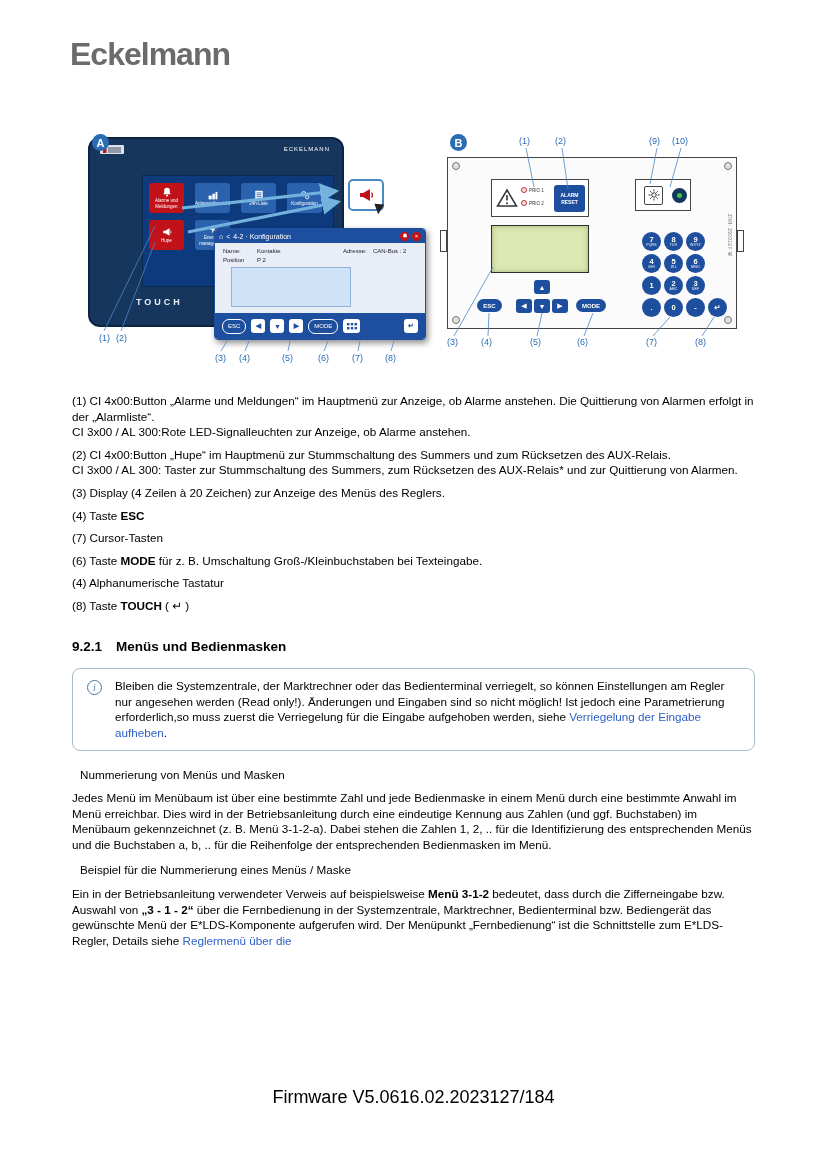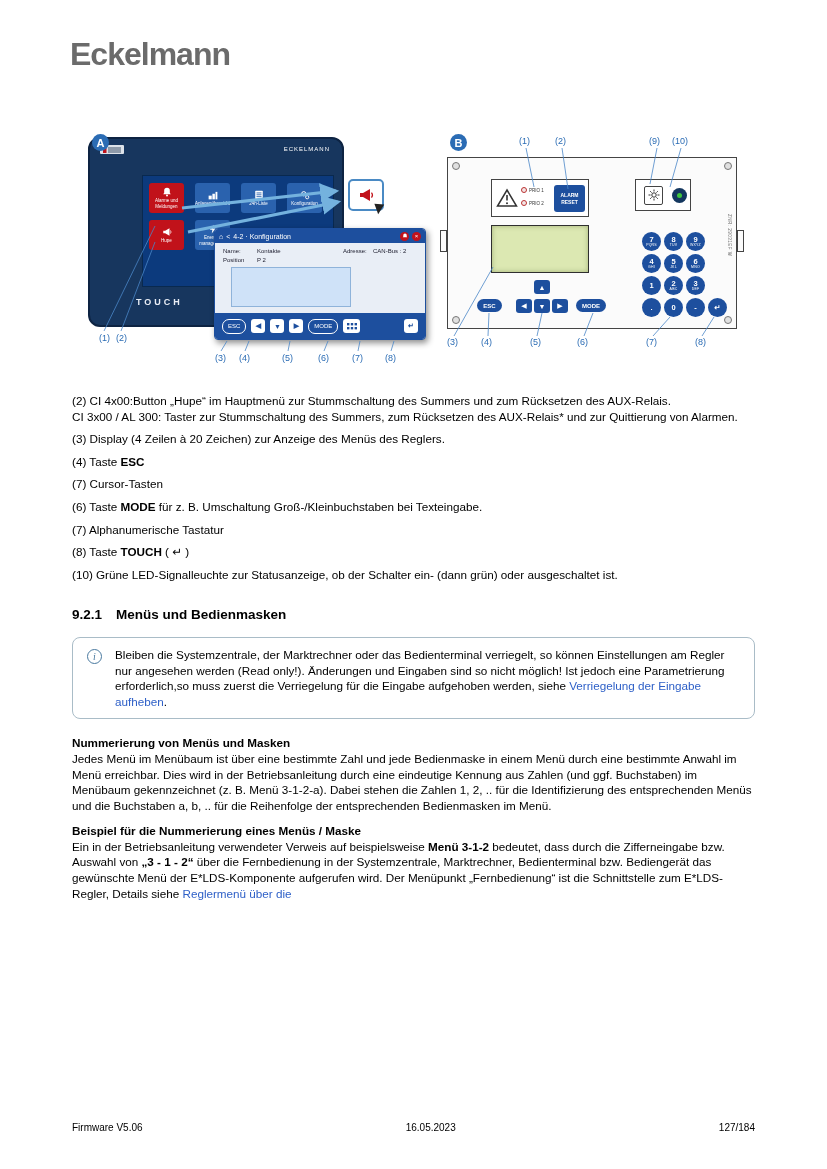--- a/index.html
+++ b/index.html
@@ -86,23 +86,23 @@
   .item{margin:0 0 7px 0}
   .b{font-weight:bold}
   .link{color:#2d5fc7}
   .section{font-size:13.5px;font-weight:bold;margin:25px 0 14px 0;color:#000}
   .section .st{margin-left:14px}
   .infobox{position:relative;border:1px solid #a9bcc7;border-radius:8px;padding:9px 14px 9px 42px;margin:0 0 16px 0;background:#fff}
   .iicon{position:absolute;left:14px;top:11px;width:15px;height:15px;border:1.5px solid #49799f;border-radius:50%;
          color:#49799f;font-size:10px;font-style:italic;font-family:"Liberation Serif",serif;
          display:flex;align-items:center;justify-content:center;box-sizing:border-box}
   .itext{margin:0}
-  .bhead{font-weight:bold;margin:0}
+  .bhead{font-weight:normal;margin:8px}
   .bpara{margin:0 0 10px 0}
-  .footer{position:absolute;left:72px;top:1122px;width:683px;display:flex;justify-content:space-between;font-size:10px;color:#000}
+  .footer{position:absolute;left:72px;top:1087px;width:683px;display:flex;justify-content:center;font-size:18px;color:#000}
 </style>
 </head>
 <body>
 
 <div class="page">
 
   <div class="logo">Eckelmann</div>
 
   <div class="figures">
 
@@ -379,44 +379,44 @@
         <line x1="702" y1="336" x2="714" y2="317"></line>
       </g>
       <g stroke="#74b2de" stroke-width="3.2" fill="none">
         <line x1="182" y1="208" x2="336" y2="191" marker-end="url(#ah)"></line>
         <line x1="188" y1="232" x2="338" y2="202" marker-end="url(#ah)"></line>
       </g>
     </svg>
   </div>
 
   <div class="content">
+    <p class="item"><span>(1) CI 4x00:Button „Alarme und Meldungen“ im Hauptmenü zur Anzeige, ob Alarme anstehen. Die Quittierung von Alarmen erfolgt in der „Alarmliste“.</span><br><span>CI 3x00 / AL 300:Rote LED-Signalleuchten zur Anzeige, ob Alarme anstehen.</span></p>
     <p class="item"><span>(2) CI 4x00:Button „Hupe“ im Hauptmenü zur Stummschaltung des Summers und zum Rücksetzen des AUX-Relais.</span><br><span>CI 3x00 / AL 300: Taster zur Stummschaltung des Summers, zum Rücksetzen des AUX-Relais* und zur Quittierung von Alarmen.</span></p>
     <p class="item"><span>(3) Display (4 Zeilen à 20 Zeichen) zur Anzeige des Menüs des Reglers.</span></p>
     <p class="item"><span>(4) Taste </span><span class="b">ESC</span></p>
     <p class="item"><span>(7) Cursor-Tasten</span></p>
     <p class="item"><span>(6) Taste </span><span class="b">MODE</span><span> für z. B. Umschaltung Groß-/Kleinbuchstaben bei Texteingabe.</span></p>
-    <p class="item"><span>(7) Alphanumerische Tastatur</span></p>
+    <p class="item"><span>(4) Alphanumerische Tastatur</span></p>
     <p class="item"><span>(8) Taste </span><span class="b">TOUCH</span><span> ( ↵ )</span></p>
-    <p class="item"><span>(10) Grüne LED-Signalleuchte zur Statusanzeige, ob der Schalter ein- (dann grün) oder ausgeschaltet ist.</span></p>
 
     <h2 class="section">
       <span>9.2.1</span><span class="st">Menüs und Bedienmasken</span>
     </h2>
 
     <div class="infobox">
       <div class="iicon">i</div>
       <p class="itext"><span>Bleiben die Systemzentrale, der Marktrechner oder das Bedienterminal verriegelt, so können Einstellungen am Regler nur angesehen werden (Read only!). Änderungen und Eingaben sind so nicht möglich! Ist jedoch eine Parametrierung erforderlich,so muss zuerst die Verriegelung für die Eingabe aufgehoben werden, siehe </span><span class="link">Verriegelung der Eingabe aufheben</span><span>.</span></p>
     </div>
 
     <p class="bhead">Nummerierung von Menüs und Masken</p>
     <p class="bpara"><span>Jedes Menü im Menübaum ist über eine bestimmte Zahl und jede Bedienmaske in einem Menü durch eine bestimmte Anwahl im Menü erreichbar. Dies wird in der Betriebsanleitung durch eine eindeutige Kennung aus Zahlen (und ggf. Buchstaben) im Menübaum gekennzeichnet (z. B. Menü 3-1-2-a). Dabei stehen die Zahlen 1, 2, .. für die Identifizierung des entsprechenden Menüs und die Buchstaben a, b, .. für die Reihenfolge der entsprechenden Bedienmasken im Menü.</span></p>
 
     <p class="bhead">Beispiel für die Nummerierung eines Menüs / Maske</p>
     <p class="bpara"><span>Ein in der Betriebsanleitung verwendeter Verweis auf beispielsweise </span><span class="b">Menü 3-1-2</span><span> bedeutet, dass durch die Zifferneingabe bzw. Auswahl von </span><span class="b">„3 - 1 - 2“</span><span> über die Fernbedienung in der Systemzentrale, Marktrechner, Bedienterminal bzw. Bediengerät das gewünschte Menü der E*LDS-Komponente aufgerufen wird. Der Menüpunkt „Fernbedienung“ ist die Schnittstelle zum E*LDS-Regler, Details siehe </span><span class="link">Reglermenü über die</span></p>
   </div>
 
   <div class="footer">
     <span>Firmware V5.06</span>
-    <span>16.05.2023</span>
+    <span>16.02.2023</span>
     <span>127/184</span>
   </div>
 
 </div>
 
 </body></html>

